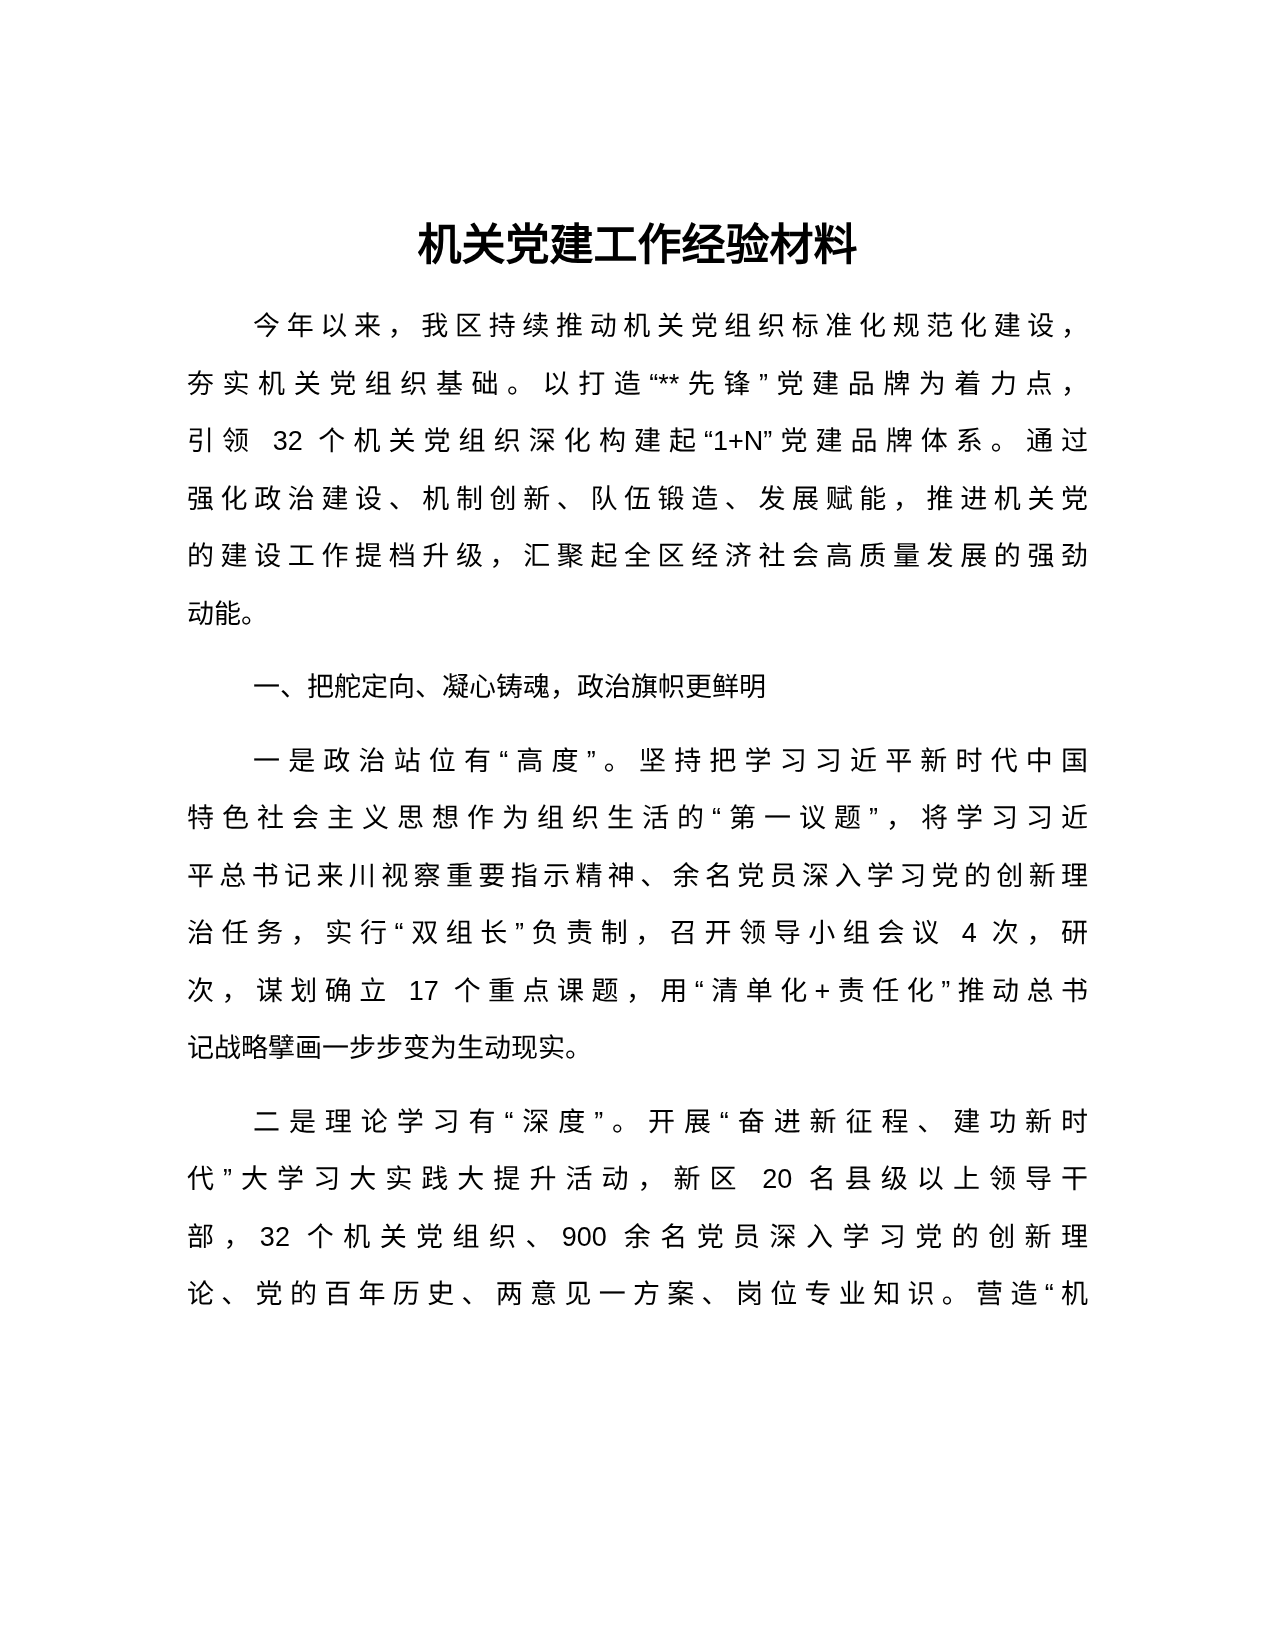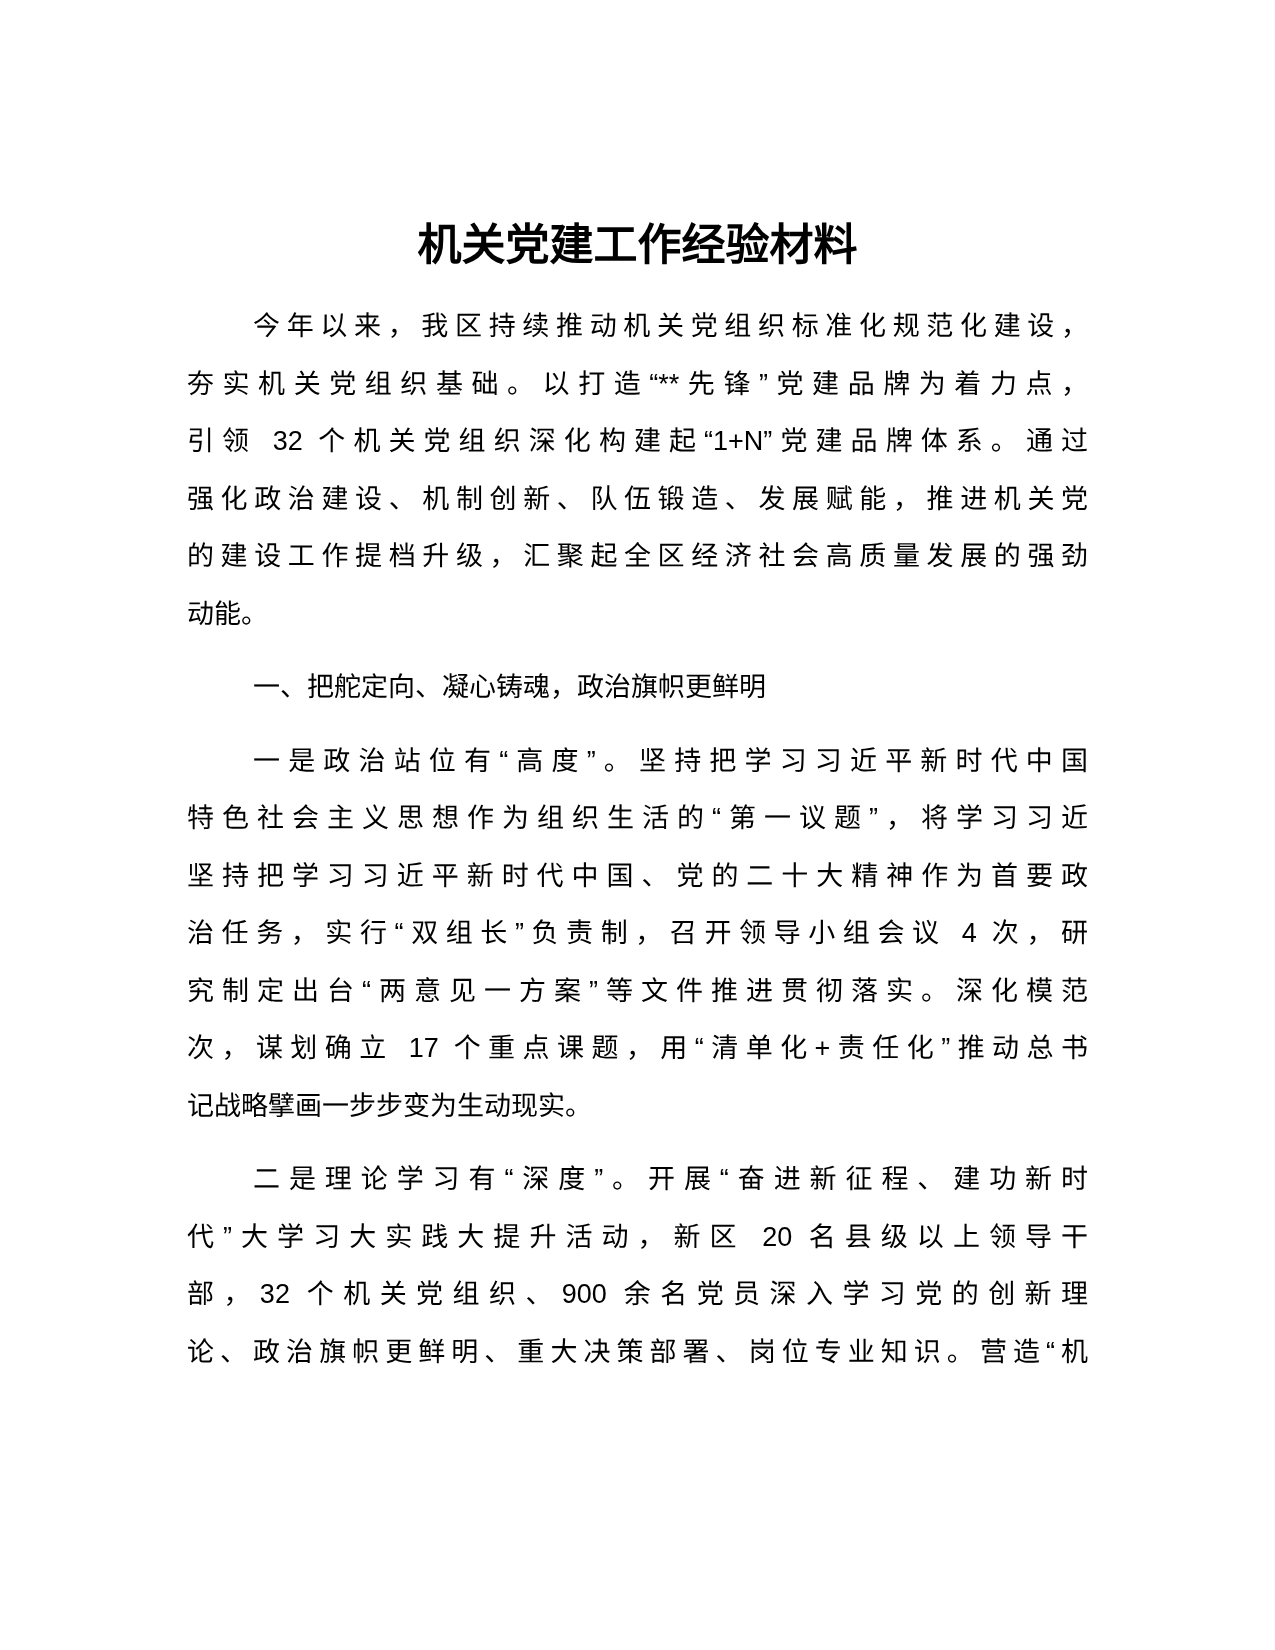--- a/index.html
+++ b/index.html
@@ -63,26 +63,25 @@
         <div class="line">强化政治建设、机制创新、队伍锻造、发展赋能，推进机关党</div>
         <div class="line">的建设工作提档升级，汇聚起全区经济社会高质量发展的强劲</div>
         <div class="line no-fill">动能。</div>
       </div>
       <div class="para heading">
         <div class="line indent no-fill">一、把舵定向、凝心铸魂，政治旗帜更鲜明</div>
       </div>
       <div class="para">
         <div class="line indent">一是政治站位有“高度”。坚持把学习习近平新时代中国</div>
         <div class="line">特色社会主义思想作为组织生活的“第一议题”，将学习习近</div>
-        <div class="line">坚持把学习习近平新时代中国、党的二十大精神作为首要政</div>
+        <div class="line">平总书记来川视察重要指示精神、余名党员深入学习党的创新理</div>
         <div class="line">治任务，实行“双组长”负责制，召开领导小组会议 4 次，研</div>
-        <div class="line">究制定出台“两意见一方案”等文件推进贯彻落实。深化模范</div>
         <div class="line">次，谋划确立 17 个重点课题，用“清单化+责任化”推动总书</div>
         <div class="line no-fill">记战略擘画一步步变为生动现实。</div>
       </div>
       <div class="para">
         <div class="line indent">二是理论学习有“深度”。开展“奋进新征程、建功新时</div>
         <div class="line">代”大学习大实践大提升活动，新区 20 名县级以上领导干</div>
         <div class="line">部，32 个机关党组织、900 余名党员深入学习党的创新理</div>
-        <div class="line">论、政治旗帜更鲜明、重大决策部署、岗位专业知识。营造“机</div>
+        <div class="line">论、党的百年历史、两意见一方案、岗位专业知识。营造“机</div>
       </div>
     </div>
 </div>
 
 </body></html>

